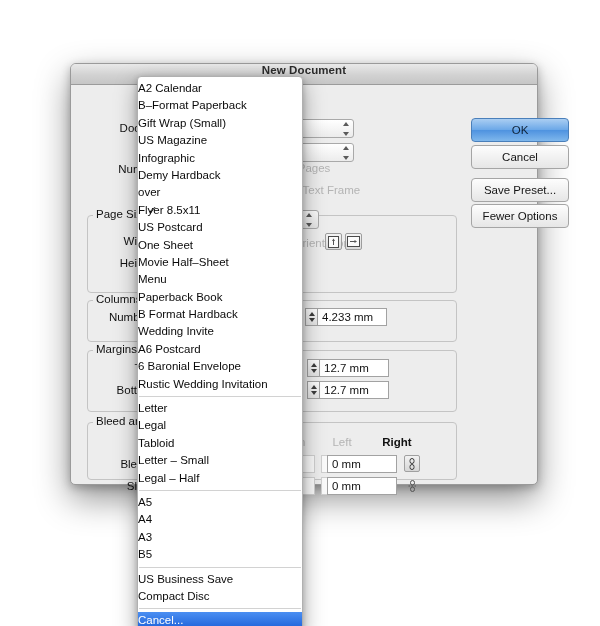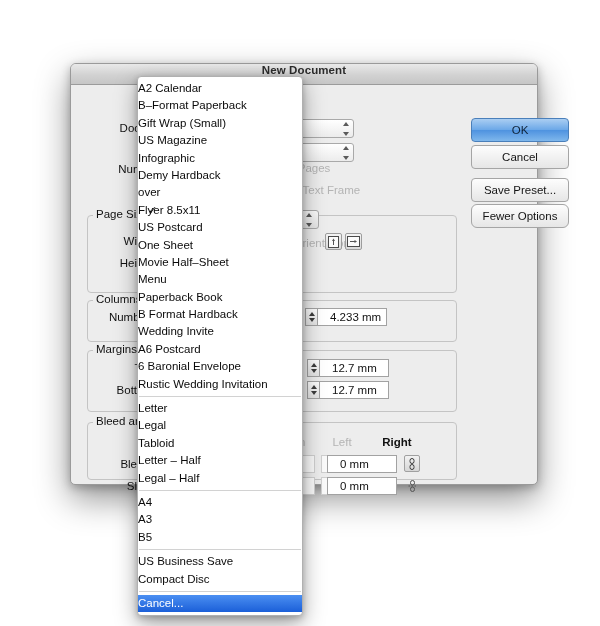--- a/index.html
+++ b/index.html
@@ -55,21 +55,21 @@
   .tri-up, .tri-dn {
     width:0;height:0;border-left:3.5px solid transparent;border-right:3.5px solid transparent;
   }
   .tri-up { border-bottom:4px solid #5a5a5a; }
   .tri-dn { border-top:4px solid #5a5a5a; }
 
   .field {
     position:absolute; height:18px;
     background:#ffffff; border:1px solid #a2a2a2;
     font-size:11.5px; color:#111;
-    display:flex; align-items:center; padding-left:12px;
+    display:flex; align-items:center; padding-left:4px;
   }
   .field.dim { color:#c2c2c2; border-color:#cfcfcf; background:#fafafa; }
 
   .stepper {
     position:absolute; width:12px; height:18px;
     background:linear-gradient(to bottom,#fdfdfd,#e3e3e3);
     border:1px solid #a2a2a2; border-right:none;
     display:flex; flex-direction:column; align-items:center; justify-content:center; gap:2px;
   }
   .stepper .tri-up { border-bottom-color:#3c3c3c; }
@@ -258,21 +258,21 @@
       <svg width="9" height="12" viewBox="0 0 9 12">
         <rect x="2.5" y="0.5" width="4" height="4.5" rx="2" fill="none" stroke="#555"></rect>
         <rect x="2.5" y="7" width="4" height="4.5" rx="2" fill="none" stroke="#555"></rect>
         <path d="M0.5 6 H8.5" stroke="#555" stroke-dasharray="1.5 1.5"></path>
       </svg>
     </div>
 
     <div class="btn default" style="left:400px; top:33px; width:98px;">OK</div>
     <div class="btn" style="left:400px; top:60px; width:98px;">Cancel</div>
     <div class="btn" style="left:400px; top:93px; width:98px;">Save Preset...</div>
-    <div class="btn" style="left:400px; top:119px; width:98px;border-radius:6px;">Fewer Options</div>
+    <div class="btn" style="left:400px; top:119px; width:98px;">Fewer Options</div>
 
   </div>
 </div>
 
 <div id="menu">
 
   <div>
     <div class="mi"><span class="tick"></span><span>A2 Calendar</span></div>
     <div class="mi"><span>B–Format Paperback</span></div>
     <div class="mi"><span>Gift Wrap (Small)</span></div>
@@ -292,27 +292,28 @@
     <div class="mi"><span>6 Baronial Envelope</span></div>
     <div class="mi"><span>Rustic Wedding Invitation</span></div>
   </div>
 
   <div class="msep"></div>
 
   <div>
     <div class="mi"><span>Letter</span></div>
     <div class="mi"><span>Legal</span></div>
     <div class="mi"><span>Tabloid</span></div>
-    <div class="mi"><span>Letter – Half</span></div>
+    <div class="mi"><span>Letter – Small</span></div>
     <div class="mi"><span>Legal – Half</span></div>
   </div>
 
   <div class="msep"></div>
 
   <div>
+    <div class="mi"><span>A5</span></div>
     <div class="mi"><span>A4</span></div>
     <div class="mi"><span>A3</span></div>
     <div class="mi"><span>B5</span></div>
   </div>
 
   <div class="msep"></div>
 
   <div>
     <div class="mi"><span>US Business Save</span></div>
     <div class="mi"><span>Compact Disc</span></div>

